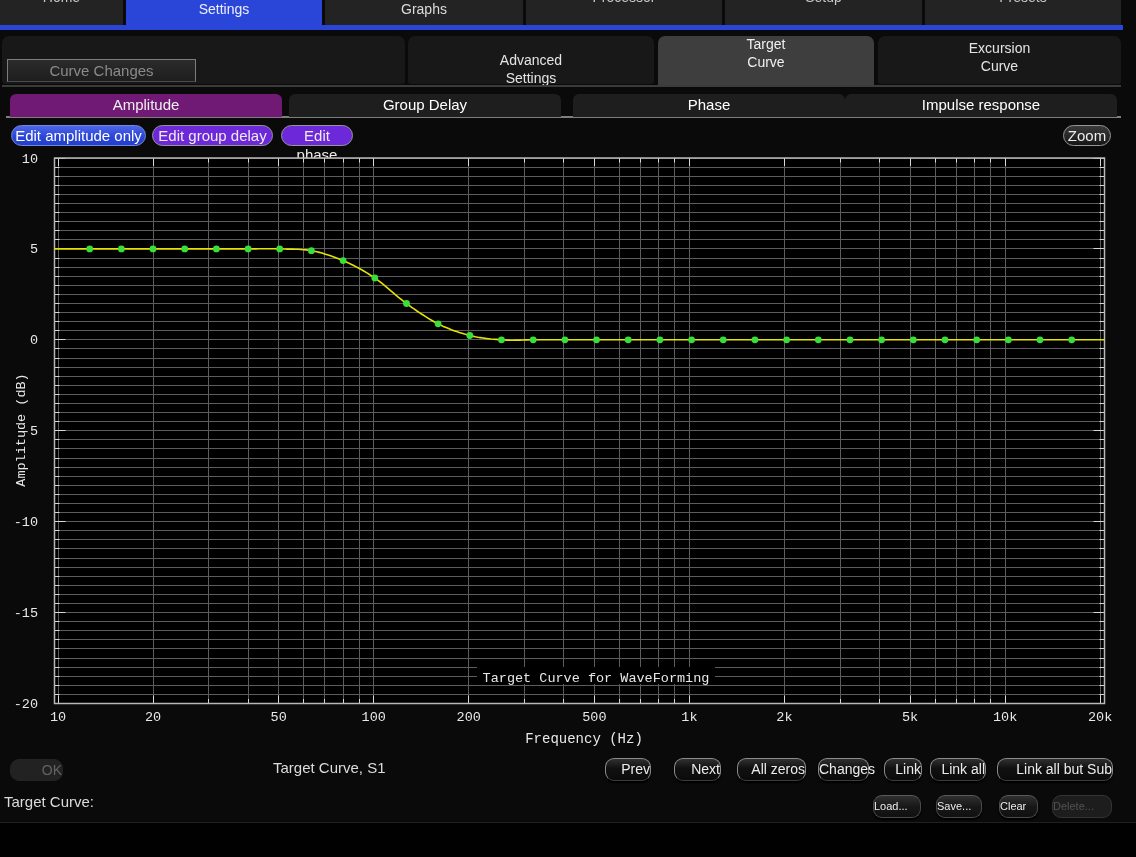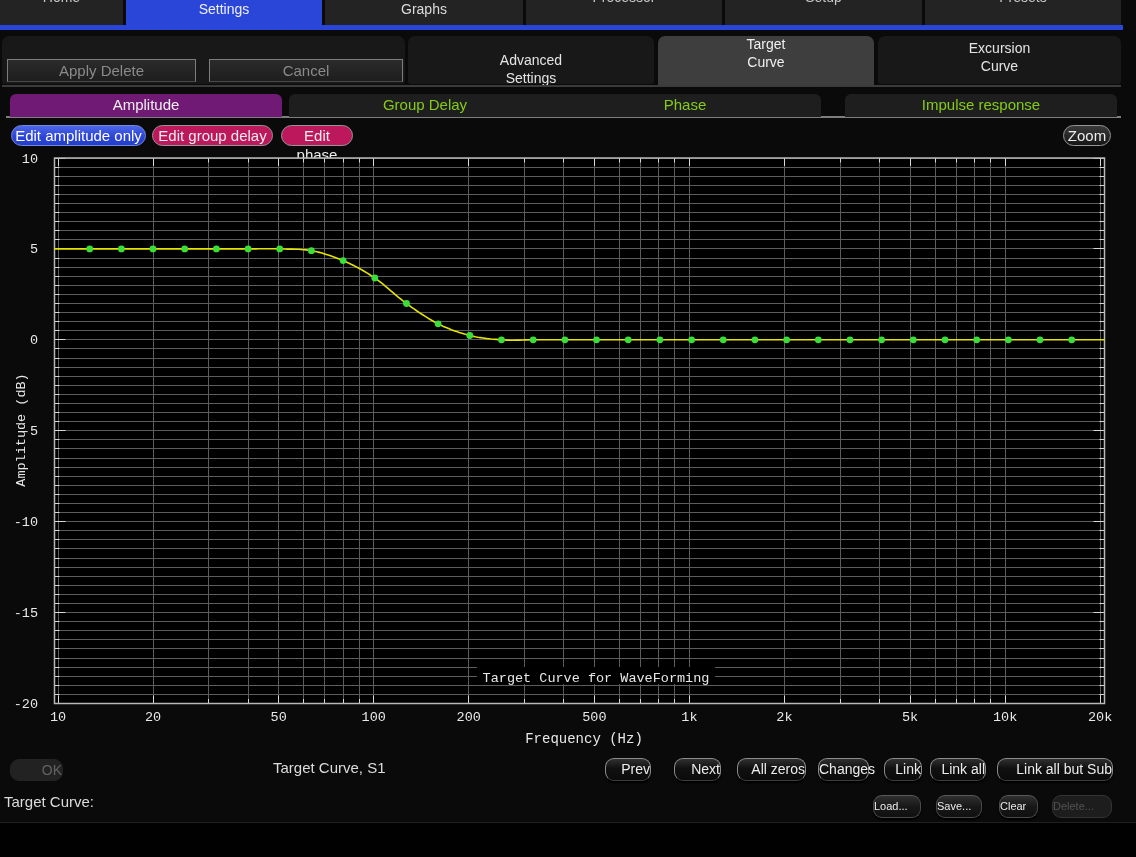--- a/index.html
+++ b/index.html
@@ -1,20 +1,20 @@
 <!DOCTYPE html>
 <html><head><meta charset="utf-8"><style>
 *{margin:0;padding:0;box-sizing:border-box}
 html,body{width:1136px;height:857px;background:#0a0a0a;overflow:hidden;font-family:"Liberation Sans",sans-serif}
 .abs{position:absolute}
 .tab1{position:absolute;top:0;height:25px;background:#232323;color:#c9c9c9;font-size:14px;text-align:center}
 .t1t{position:absolute;left:0;right:0}
 .tab2{position:absolute;top:36px;height:48px;background:#181818;border-radius:7px 7px 3px 3px;color:#e4e4e4;font-size:14px;text-align:center;line-height:17.5px}
-.tab3{position:absolute;top:94px;height:22.5px;background:#1e1e1e;border-radius:6px 6px 0 0;color:#84cc16;font-size:15px;text-align:center;line-height:22px}
-.pill{position:absolute;top:125px;height:20.5px;border-radius:10.5px;background:#be185d;border:1px solid #969696;color:#ececec;font-size:15px;text-align:center;line-height:19px}
+.tab3{position:absolute;top:94px;height:22.5px;background:#1e1e1e;border-radius:6px 6px 0 0;color:#ffffff;font-size:15px;text-align:center;line-height:22px}
+.pill{position:absolute;top:125px;height:20.5px;border-radius:10.5px;background:#6d28d9;border:1px solid #969696;color:#ececec;font-size:15px;text-align:center;line-height:19px}
 .btn{position:absolute;height:23px;border-radius:9px;border:1px solid #8c8c8c;border-bottom-color:#3c3c3c;background:linear-gradient(#303030,#101010 45%,#0b0b0b);color:#ececec;font-size:14px;text-align:right;line-height:20px;box-shadow:0 2px 2px #000}
 .btn2{position:absolute;top:795px;height:23px;border-radius:9px;border:1px solid #4a4a4a;border-top-color:#5a5a5a;background:linear-gradient(#2f2f2f,#181818 50%,#101010);color:#ececec;font-size:11px;text-align:left;line-height:20px;box-shadow:0 2px 2px #000}
 .gbtn{position:absolute;top:23px;height:23px;background:linear-gradient(#2b2b2b,#1e1e1e);border:1px solid #7d7d7d;border-bottom-color:#4a4a4a;color:#8a8a8a;font-size:15px;text-align:center;line-height:21px}
 </style></head>
 <body>
 
 <div class="tab1" style="left:0;width:123px">
     <div class="t1t" style="top:-11px">Home</div>
   </div>
 <div class="tab1" style="left:126px;width:196px;background:#2a46d8;color:#eef">
@@ -28,32 +28,31 @@
   </div>
 <div class="tab1" style="left:725px;width:197px">
     <div class="t1t" style="top:-11px">Setup</div>
   </div>
 <div class="tab1" style="left:925px;width:196px">
     <div class="t1t" style="top:-11px">Presets</div>
   </div>
 <div class="abs" style="left:0;top:25px;width:1123px;height:5px;background:#2a46d8"></div>
 
 <div class="tab2" style="left:2px;width:403px">
-  <div class="gbtn" style="left:5px;width:189px">Apply Delete</div>
-  <div class="gbtn" style="left:207px;width:194px">Cancel</div>
+  <div class="gbtn" style="left:5px;width:189px">Curve Changes</div>
 </div>
 <div class="tab2" style="left:408px;width:246px;padding-top:16px">Advanced<br>Settings</div>
 <div class="tab2" style="left:658px;width:216px;height:51px;background:#3e3e3e;color:#f0f0f0;padding-top:0;border-radius:7px 7px 0 0">Target<br>Curve</div>
 <div class="tab2" style="left:878px;width:243px;padding-top:4px">Excursion<br>Curve</div>
 <div class="abs" style="left:2px;top:84.5px;width:1119px;height:2px;background:#3b3b3b"></div>
 
 <div class="abs" style="left:6px;top:116px;width:1115px;height:2px;background:#7e7e7e"></div>
 <div class="tab3" style="left:10px;width:272px;background:#701a75;color:#f0f0f0">Amplitude</div>
 <div class="tab3" style="left:289px;width:272px">Group Delay</div>
-<div class="tab3" style="left:549px;width:272px">Phase</div>
+<div class="tab3" style="left:573px;width:272px">Phase</div>
 <div class="tab3" style="left:845px;width:272px">Impulse response</div>
 
 <div class="pill" style="left:11px;width:135px;background:linear-gradient(#4d66e8,#2a43d4 60%,#2340cc);border-color:#7288e0;color:#fff">Edit amplitude only</div>
 <div class="pill" style="left:152px;width:121px">Edit group delay</div>
 <div class="pill" style="left:281px;width:72px">Edit phase</div>
 <div class="pill" style="left:1063px;width:48px;background:linear-gradient(#3a3a3a,#161616)">Zoom</div>
 <svg width="1136" height="857" viewBox="0 0 1136 857" style="position:absolute;left:0;top:0">
     <rect x="54.5" y="158.0" width="1050.0" height="545.5" fill="#000"></rect>
     <path d="M54.5 703.5H1104.5M54.5 694.5H1104.5M54.5 685.5H1104.5M54.5 676.5H1104.5M54.5 667.5H1104.5M54.5 658.5H1104.5M54.5 648.5H1104.5M54.5 639.5H1104.5M54.5 630.5H1104.5M54.5 621.5H1104.5M54.5 612.5H1104.5M54.5 603.5H1104.5M54.5 594.5H1104.5M54.5 585.5H1104.5M54.5 576.5H1104.5M54.5 567.5H1104.5M54.5 558.5H1104.5M54.5 548.5H1104.5M54.5 539.5H1104.5M54.5 530.5H1104.5M54.5 521.5H1104.5M54.5 512.5H1104.5M54.5 503.5H1104.5M54.5 494.5H1104.5M54.5 485.5H1104.5M54.5 476.5H1104.5M54.5 467.5H1104.5M54.5 458.5H1104.5M54.5 448.5H1104.5M54.5 439.5H1104.5M54.5 430.5H1104.5M54.5 421.5H1104.5M54.5 412.5H1104.5M54.5 403.5H1104.5M54.5 394.5H1104.5M54.5 385.5H1104.5M54.5 376.5H1104.5M54.5 367.5H1104.5M54.5 358.5H1104.5M54.5 348.5H1104.5M54.5 339.5H1104.5M54.5 330.5H1104.5M54.5 321.5H1104.5M54.5 312.5H1104.5M54.5 303.5H1104.5M54.5 294.5H1104.5M54.5 285.5H1104.5M54.5 276.5H1104.5M54.5 267.5H1104.5M54.5 258.5H1104.5M54.5 248.5H1104.5M54.5 239.5H1104.5M54.5 230.5H1104.5M54.5 221.5H1104.5M54.5 212.5H1104.5M54.5 203.5H1104.5M54.5 194.5H1104.5M54.5 185.5H1104.5M54.5 176.5H1104.5M54.5 167.5H1104.5M54.5 158.5H1104.5" stroke="#5c5c5c" stroke-width="1"></path>
     <path d="M58.5 158.0V703.5M153.5 158.0V703.5M208.5 158.0V703.5M248.5 158.0V703.5M278.5 158.0V703.5M303.5 158.0V703.5M324.5 158.0V703.5M343.5 158.0V703.5M359.5 158.0V703.5M373.5 158.0V703.5M468.5 158.0V703.5M524.5 158.0V703.5M563.5 158.0V703.5M594.5 158.0V703.5M619.5 158.0V703.5M640.5 158.0V703.5M658.5 158.0V703.5M674.5 158.0V703.5M689.5 158.0V703.5M784.5 158.0V703.5M840.5 158.0V703.5M879.5 158.0V703.5M910.5 158.0V703.5M935.5 158.0V703.5M956.5 158.0V703.5M974.5 158.0V703.5M990.5 158.0V703.5M1005.5 158.0V703.5M1100.5 158.0V703.5M1100.5 158.0V703.5" stroke="#5c5c5c" stroke-width="1"></path>

